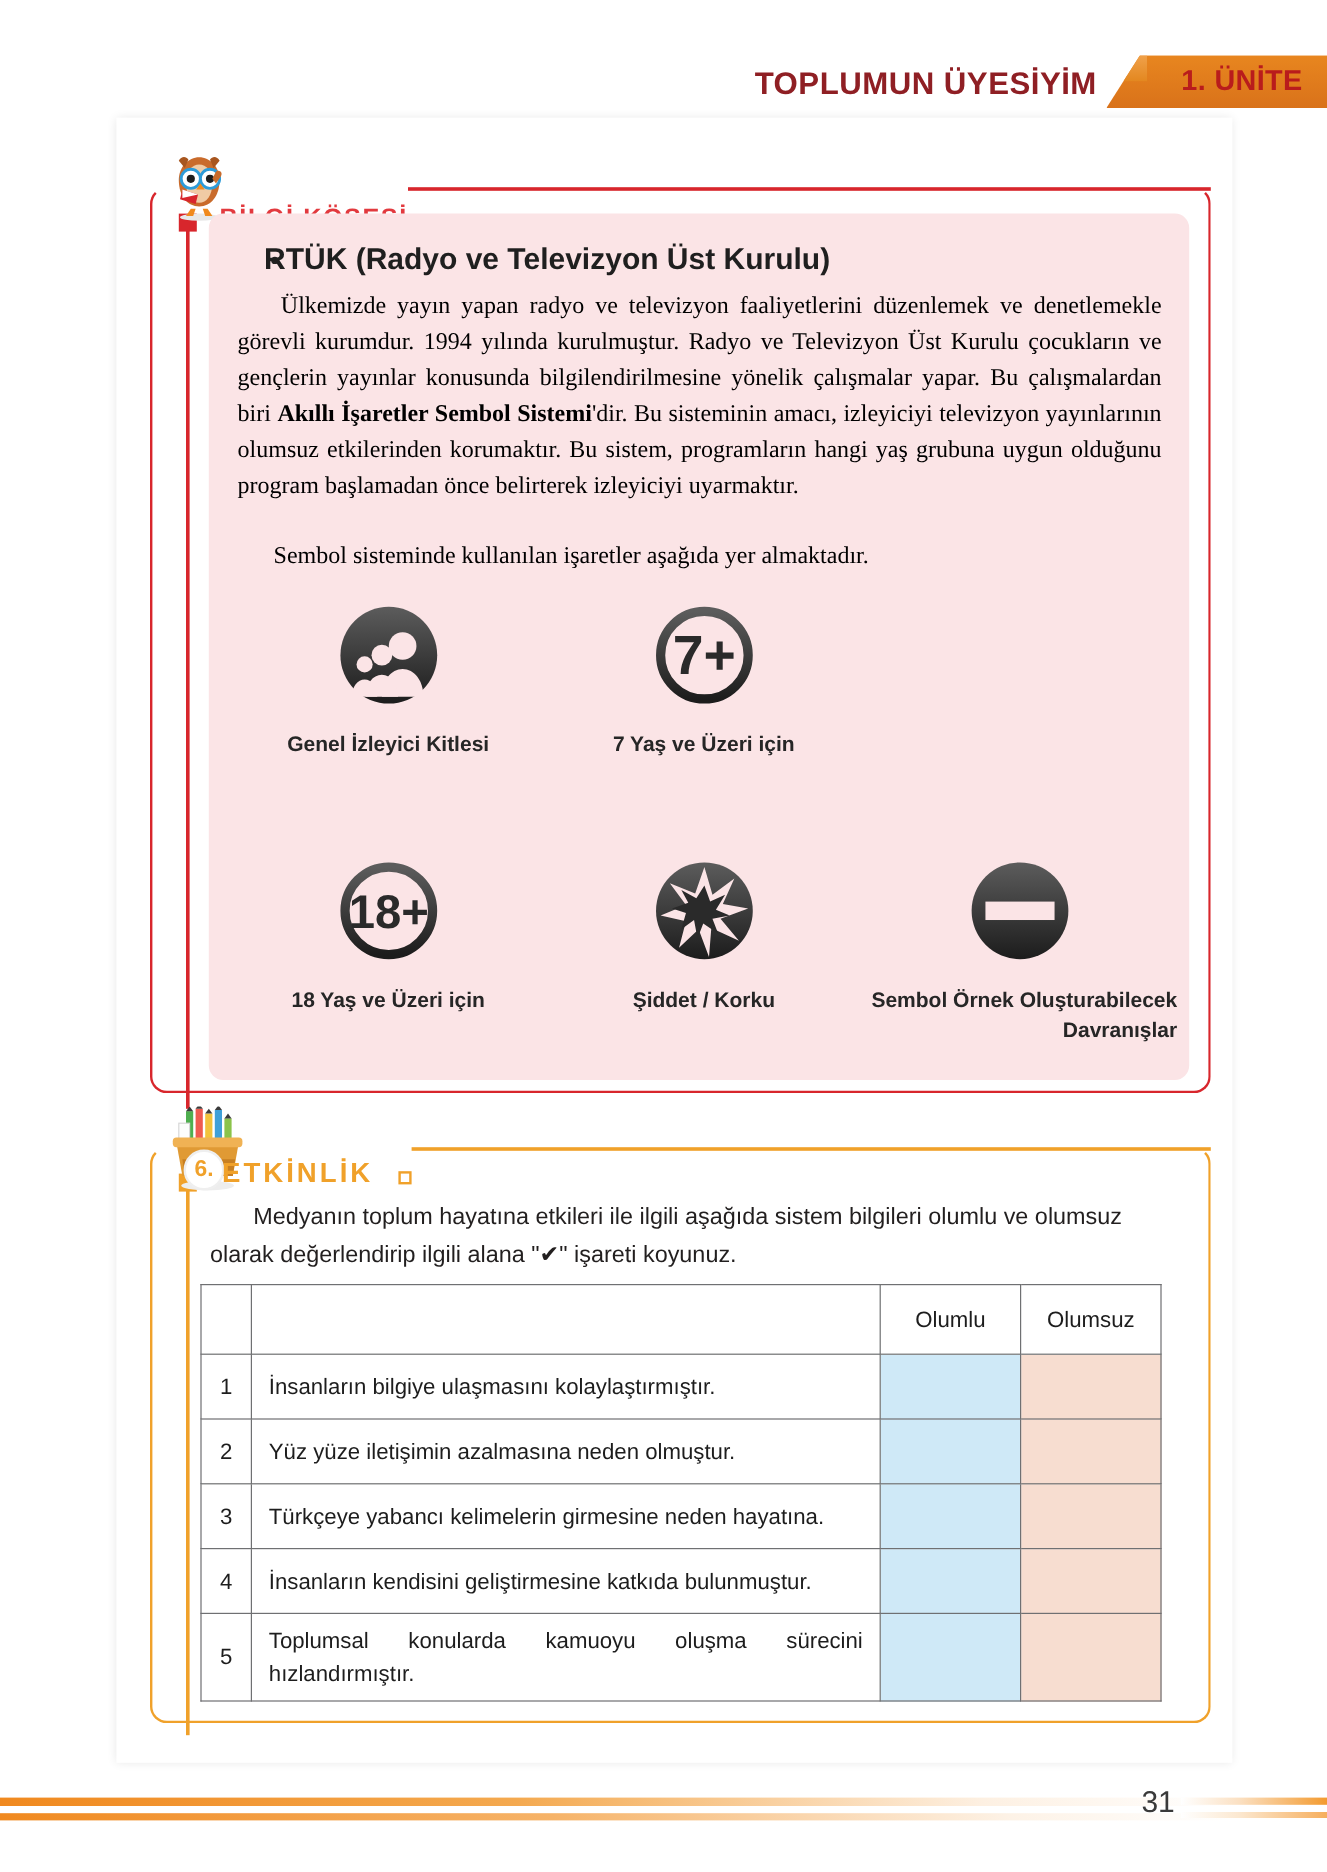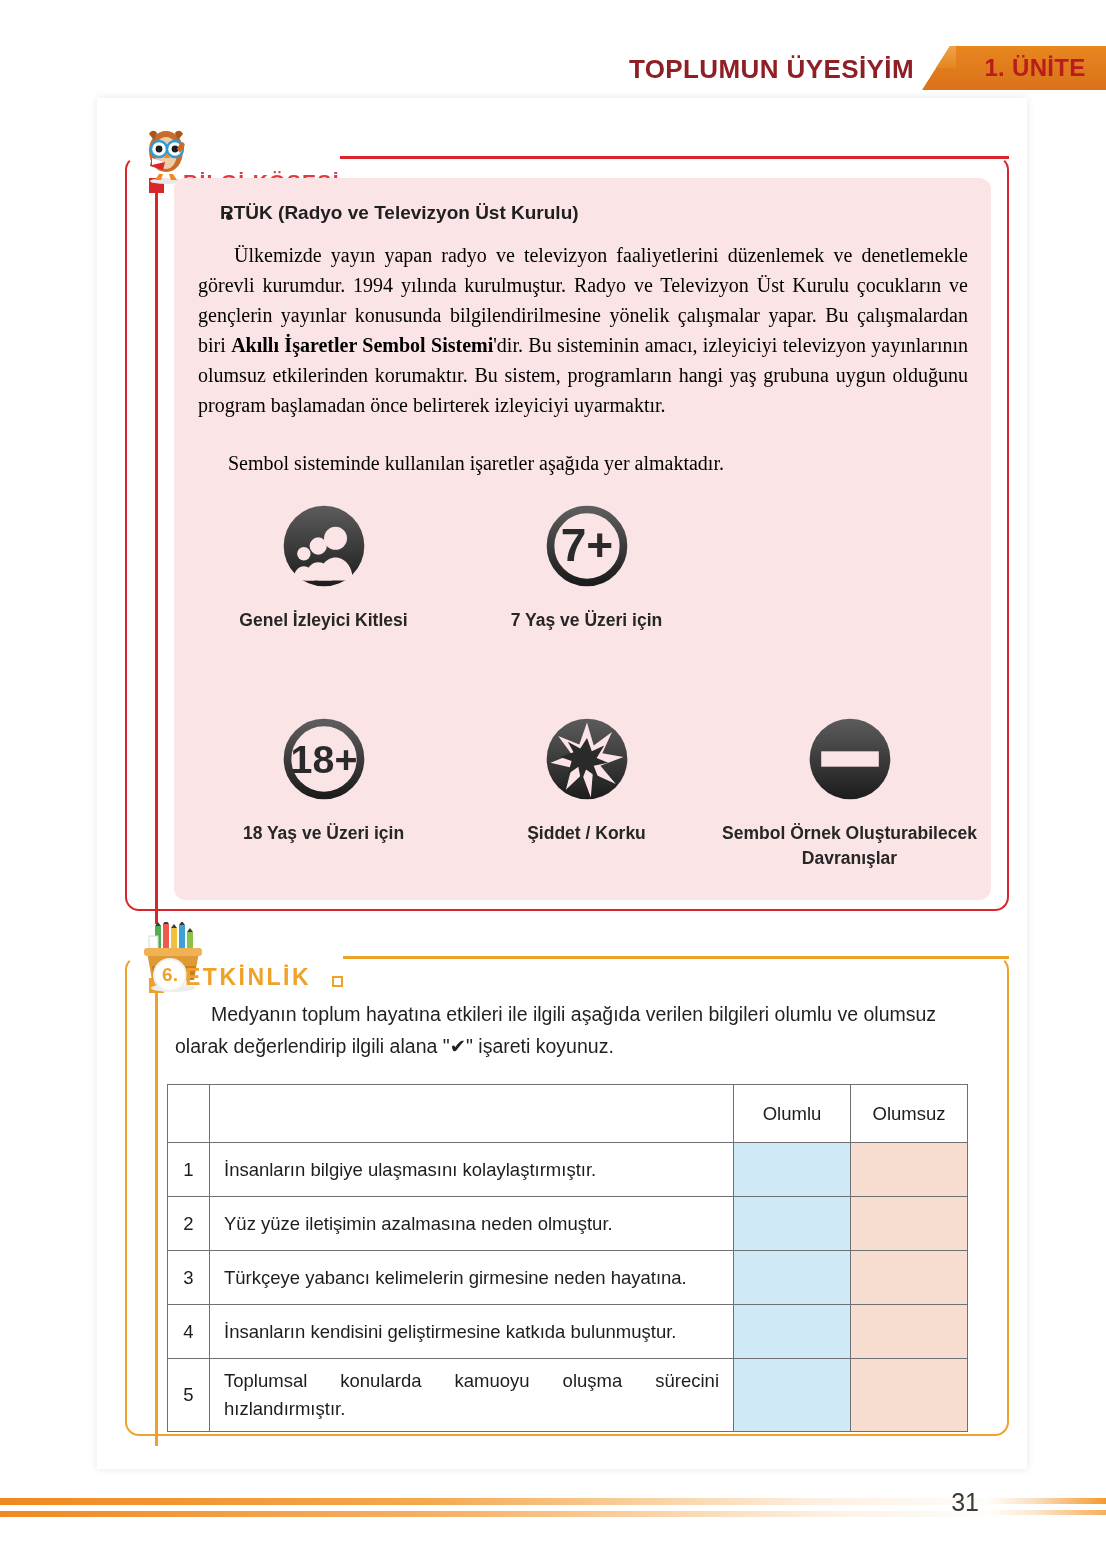--- a/index.html
+++ b/index.html
@@ -74,39 +74,39 @@
     border: 2px solid #d8262c; background: #fff;
   }
   .bilgi-inner {
     position: absolute; left: 49px; top: 42px; width: 817px; height: 722px;
     background: #fbe4e6; border-radius: 12px;
   }
   .owl { position: absolute; left: 10px; top: -12px; width: 62px; height: 62px; }
 
   .bullet-line {
     position: absolute; left: 46px; top: 24px; width: 700px;
-    font-size: 19px; font-weight: bold; color: #1f1f1f;
+    font-size: 25px; font-weight: bold; color: #1f1f1f;
   }
   .bullet-dot {
     position: absolute; left: 52px; top: 36px; width: 6px; height: 6px;
     background: #222; border-radius: 50%;
   }
   .para {
     position: absolute; font-size: 20px; color: #000000; line-height: 30px;
     text-align: justify; text-justify: inter-word; font-family: Liberation Serif, serif;
   }
   .p1 { left: 24px; top: 62px; width: 770px; text-indent: 36px; }
   .p2 { left: 24px; top: 270px; width: 770px; text-indent: 30px; }
 
   .sym-grid { position: absolute; left: 18px; top: 320px; width: 790px; }
   .sym-row { display: flex; width: 790px; }
   .sym-cell { width: 263px; display: flex; flex-direction: column; align-items: center; }
   .sym-cap {
     margin-top: 14px; font-size: 17.5px; font-weight: bold; color: #262626;
-    text-align: center; line-height: 25px;
+    text-align: right; line-height: 25px;
   }
   .sym-ico { width: 96px; height: 96px; }
 
   
   .etk-wrap { position: absolute; left: 28px; top: 838px; width: 884px; height: 500px; }
   .etk-frame {
     position: absolute; left: 0; top: 20px; width: 884px; height: 480px;
     border: 2.5px solid #f0a12a; border-radius: 14px; border-top-color: transparent;
   }
   .etk-frame-top-right {
@@ -130,21 +130,21 @@
     display: flex; align-items: center; justify-content: center;
     color: #f0a12a; font-weight: bold; font-size: 19px;
   }
   .etk-instr {
     position: absolute; left: 50px; top: 62px; width: 800px;
     font-size: 19.5px; color: #221f1f; line-height: 32px; text-indent: 36px;
   }
 
   
   table.act {
-    position: absolute; left: 42px; top: 148px;
+    position: absolute; left: 42px; top: 134px;
     width: 800px; border-collapse: collapse; table-layout: fixed;
   }
   table.act td, table.act th {
     border: 1px solid #6f7072;
     font-size: 18.5px; color: #1d1d1d; font-weight: normal;
   }
   th.col-num, td.col-num { width: 42px; text-align: center; }
   th.col-stmt, td.col-stmt { width: 524px; padding: 8px 14px; text-align: justify; line-height: 28px; }
   th.col-ol, th.col-ols { width: 117px; text-align: center; padding: 10px 0; font-size: 19px;}
   .hdr-row td, .hdr-row th { height: 58px; background: #fff; }
@@ -332,21 +332,21 @@
         <rect x="16" y="14" width="9" height="18" fill="#fdfdfd" stroke="#d8d8d8"></rect>
         <path d="M14 30h52l-5 28H19z" fill="#e09a34"></path>
         <rect x="11" y="26" width="58" height="8" rx="3" fill="#f0b254"></rect>
         <path d="M19 44h44l-2 14H21z" fill="#c77f22"></path>
       </svg>
 
       <div class="etk-num">6.</div>
       <div class="etk-title">ETKİNLİK</div>
       <div class="etk-title-sq"></div>
 
-      <div class="etk-instr">Medyanın toplum hayatına etkileri ile ilgili aşağıda verilen bilgileri olumlu ve olumsuz olarak değerlendirip ilgili alana "✔" işareti koyunuz.</div>
+      <div class="etk-instr">Medyanın toplum hayatına etkileri ile ilgili aşağıda sistem bilgileri olumlu ve olumsuz olarak değerlendirip ilgili alana "✔" işareti koyunuz.</div>
 
       <table class="act">
         <tbody>
             <tr class="hdr-row">
           <th class="col-num"></th>
           <th class="col-stmt"></th>
           <th class="col-ol">Olumlu</th>
           <th class="col-ols">Olumsuz</th>
         </tr>
         <tr class="data-row">

